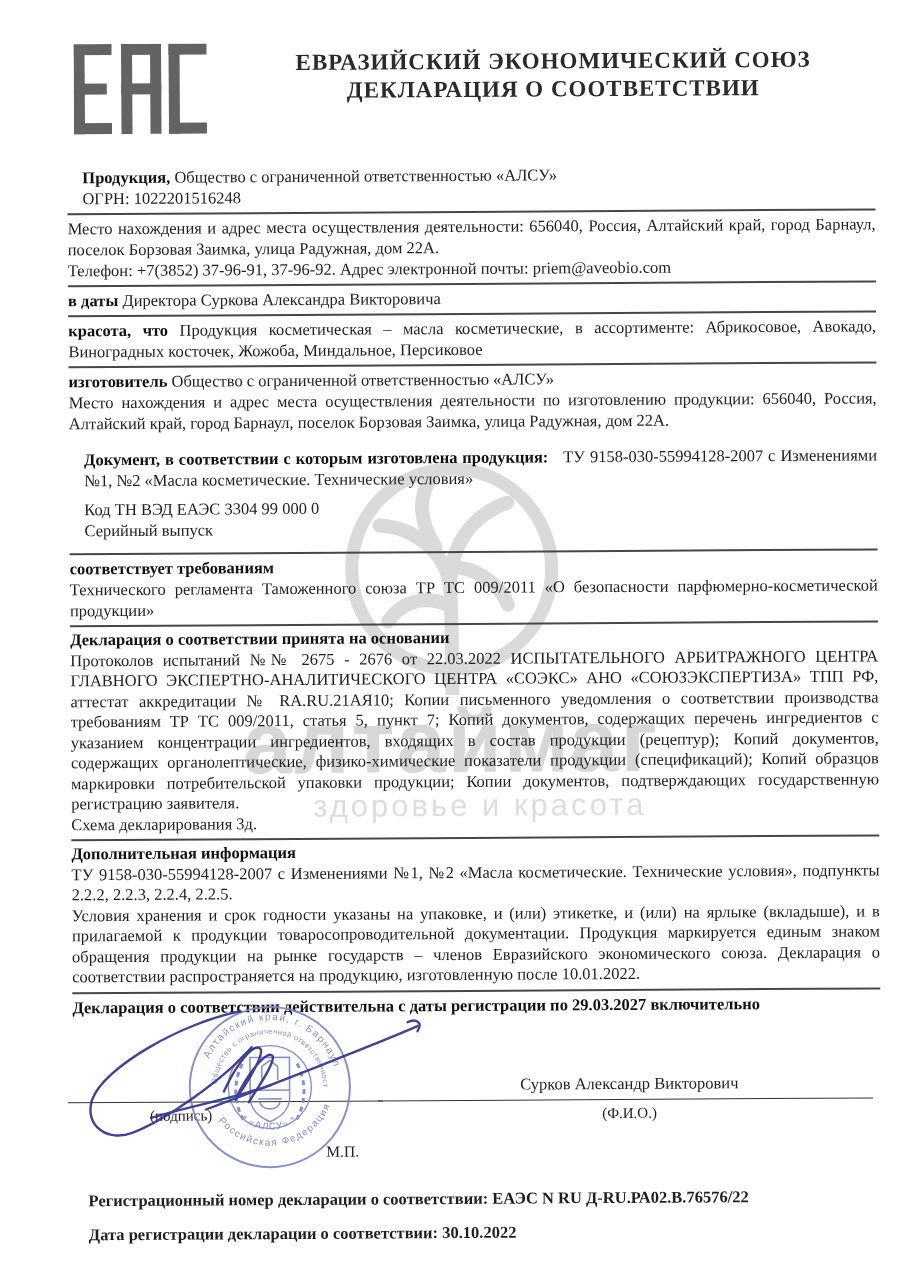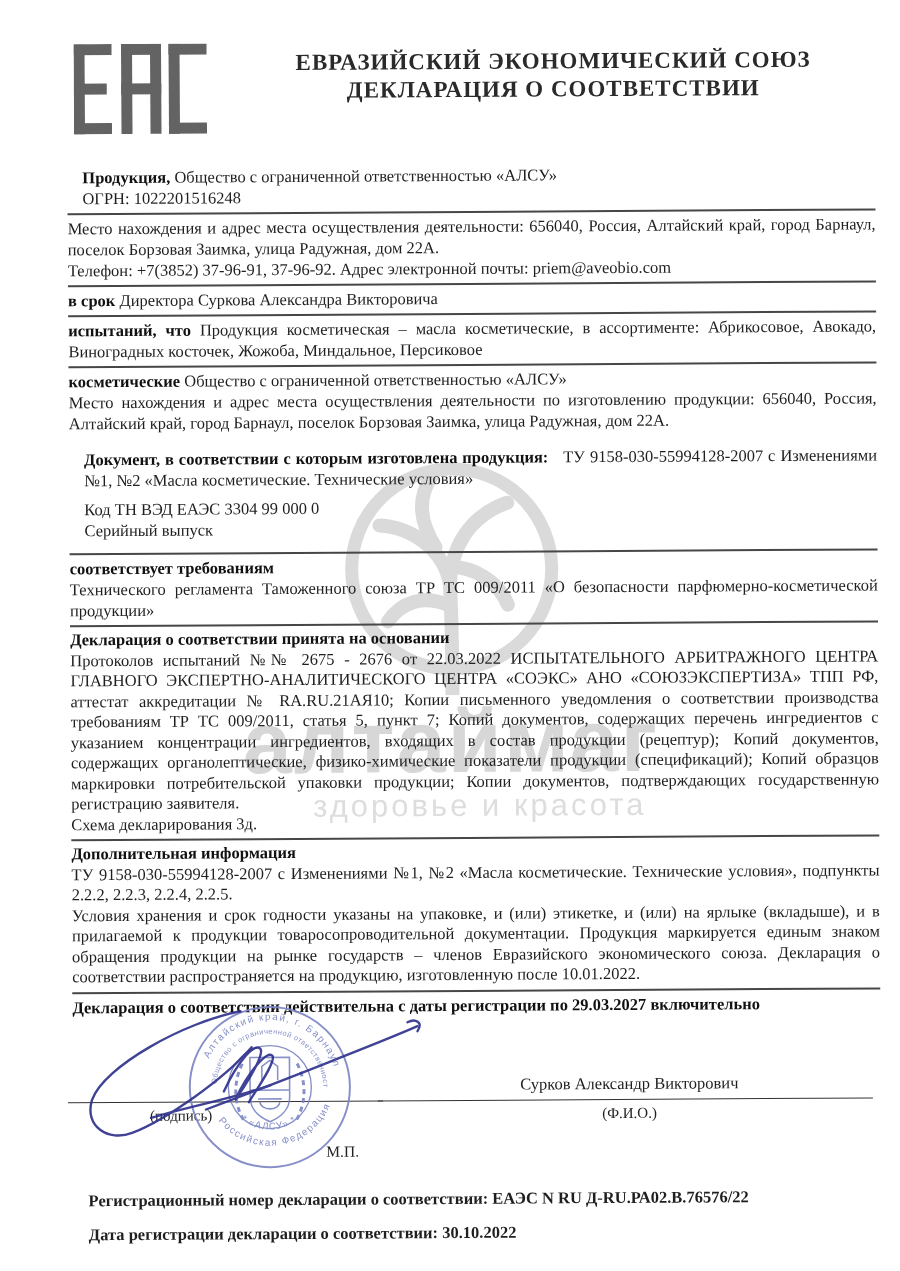--- a/index.html
+++ b/index.html
@@ -92,29 +92,29 @@
       <p class="j"><b class="lead">Продукция,</b> <span>Общество с ограниченной ответственностью «АЛСУ»</span></p>
       <p>ОГРН: 1022201516248</p>
     </div>
 
     <div class="sec rule">
       <p class="j">Место нахождения и адрес места осуществления деятельности: 656040, Россия, Алтайский край, город Барнаул, поселок Борзовая Заимка, улица Радужная, дом 22А.</p>
       <p>Телефон: +7(3852) 37-96-91, 37-96-92. Адрес электронной почты: priem@aveobio.com</p>
     </div>
 
     <div class="sec rule">
-      <p><b class="lead">в срок</b> <span>Директора Суркова Александра Викторовича</span></p>
-    </div>
-
-    <div class="sec rule">
-      <p class="j"><b class="lead">испытаний, что</b> <span>Продукция косметическая – масла косметические, в ассортименте:  Абрикосовое, Авокадо, Виноградных косточек, Жожоба, Миндальное, Персиковое</span></p>
-    </div>
-
-    <div class="sec rule">
-      <p class="j"><b class="lead">косметические</b> <span>Общество с ограниченной ответственностью «АЛСУ»</span></p>
+      <p><b class="lead">в даты</b> <span>Директора Суркова Александра Викторовича</span></p>
+    </div>
+
+    <div class="sec rule">
+      <p class="j"><b class="lead">красота, что</b> <span>Продукция косметическая – масла косметические, в ассортименте:  Абрикосовое, Авокадо, Виноградных косточек, Жожоба, Миндальное, Персиковое</span></p>
+    </div>
+
+    <div class="sec rule">
+      <p class="j"><b class="lead">изготовитель</b> <span>Общество с ограниченной ответственностью «АЛСУ»</span></p>
       <p class="j">Место нахождения и адрес места осуществления деятельности по изготовлению продукции: 656040, Россия, Алтайский край, город Барнаул, поселок Борзовая Заимка, улица Радужная, дом 22А.</p>
     </div>
 
     <div class="sec gap-top">
       <p class="j"><b class="lead">Документ, в соответствии с которым изготовлена продукция:</b>&nbsp;&nbsp; <span>ТУ 9158-030-55994128-2007 с Изменениями №1, №2 «Масла косметические. Технические условия»</span></p>
       <p class="gap-top">Код ТН ВЭД ЕАЭС 3304 99 000 0</p>
       <p>Серийный выпуск</p>
     </div>
 
     <div class="sec rule gap-top">

